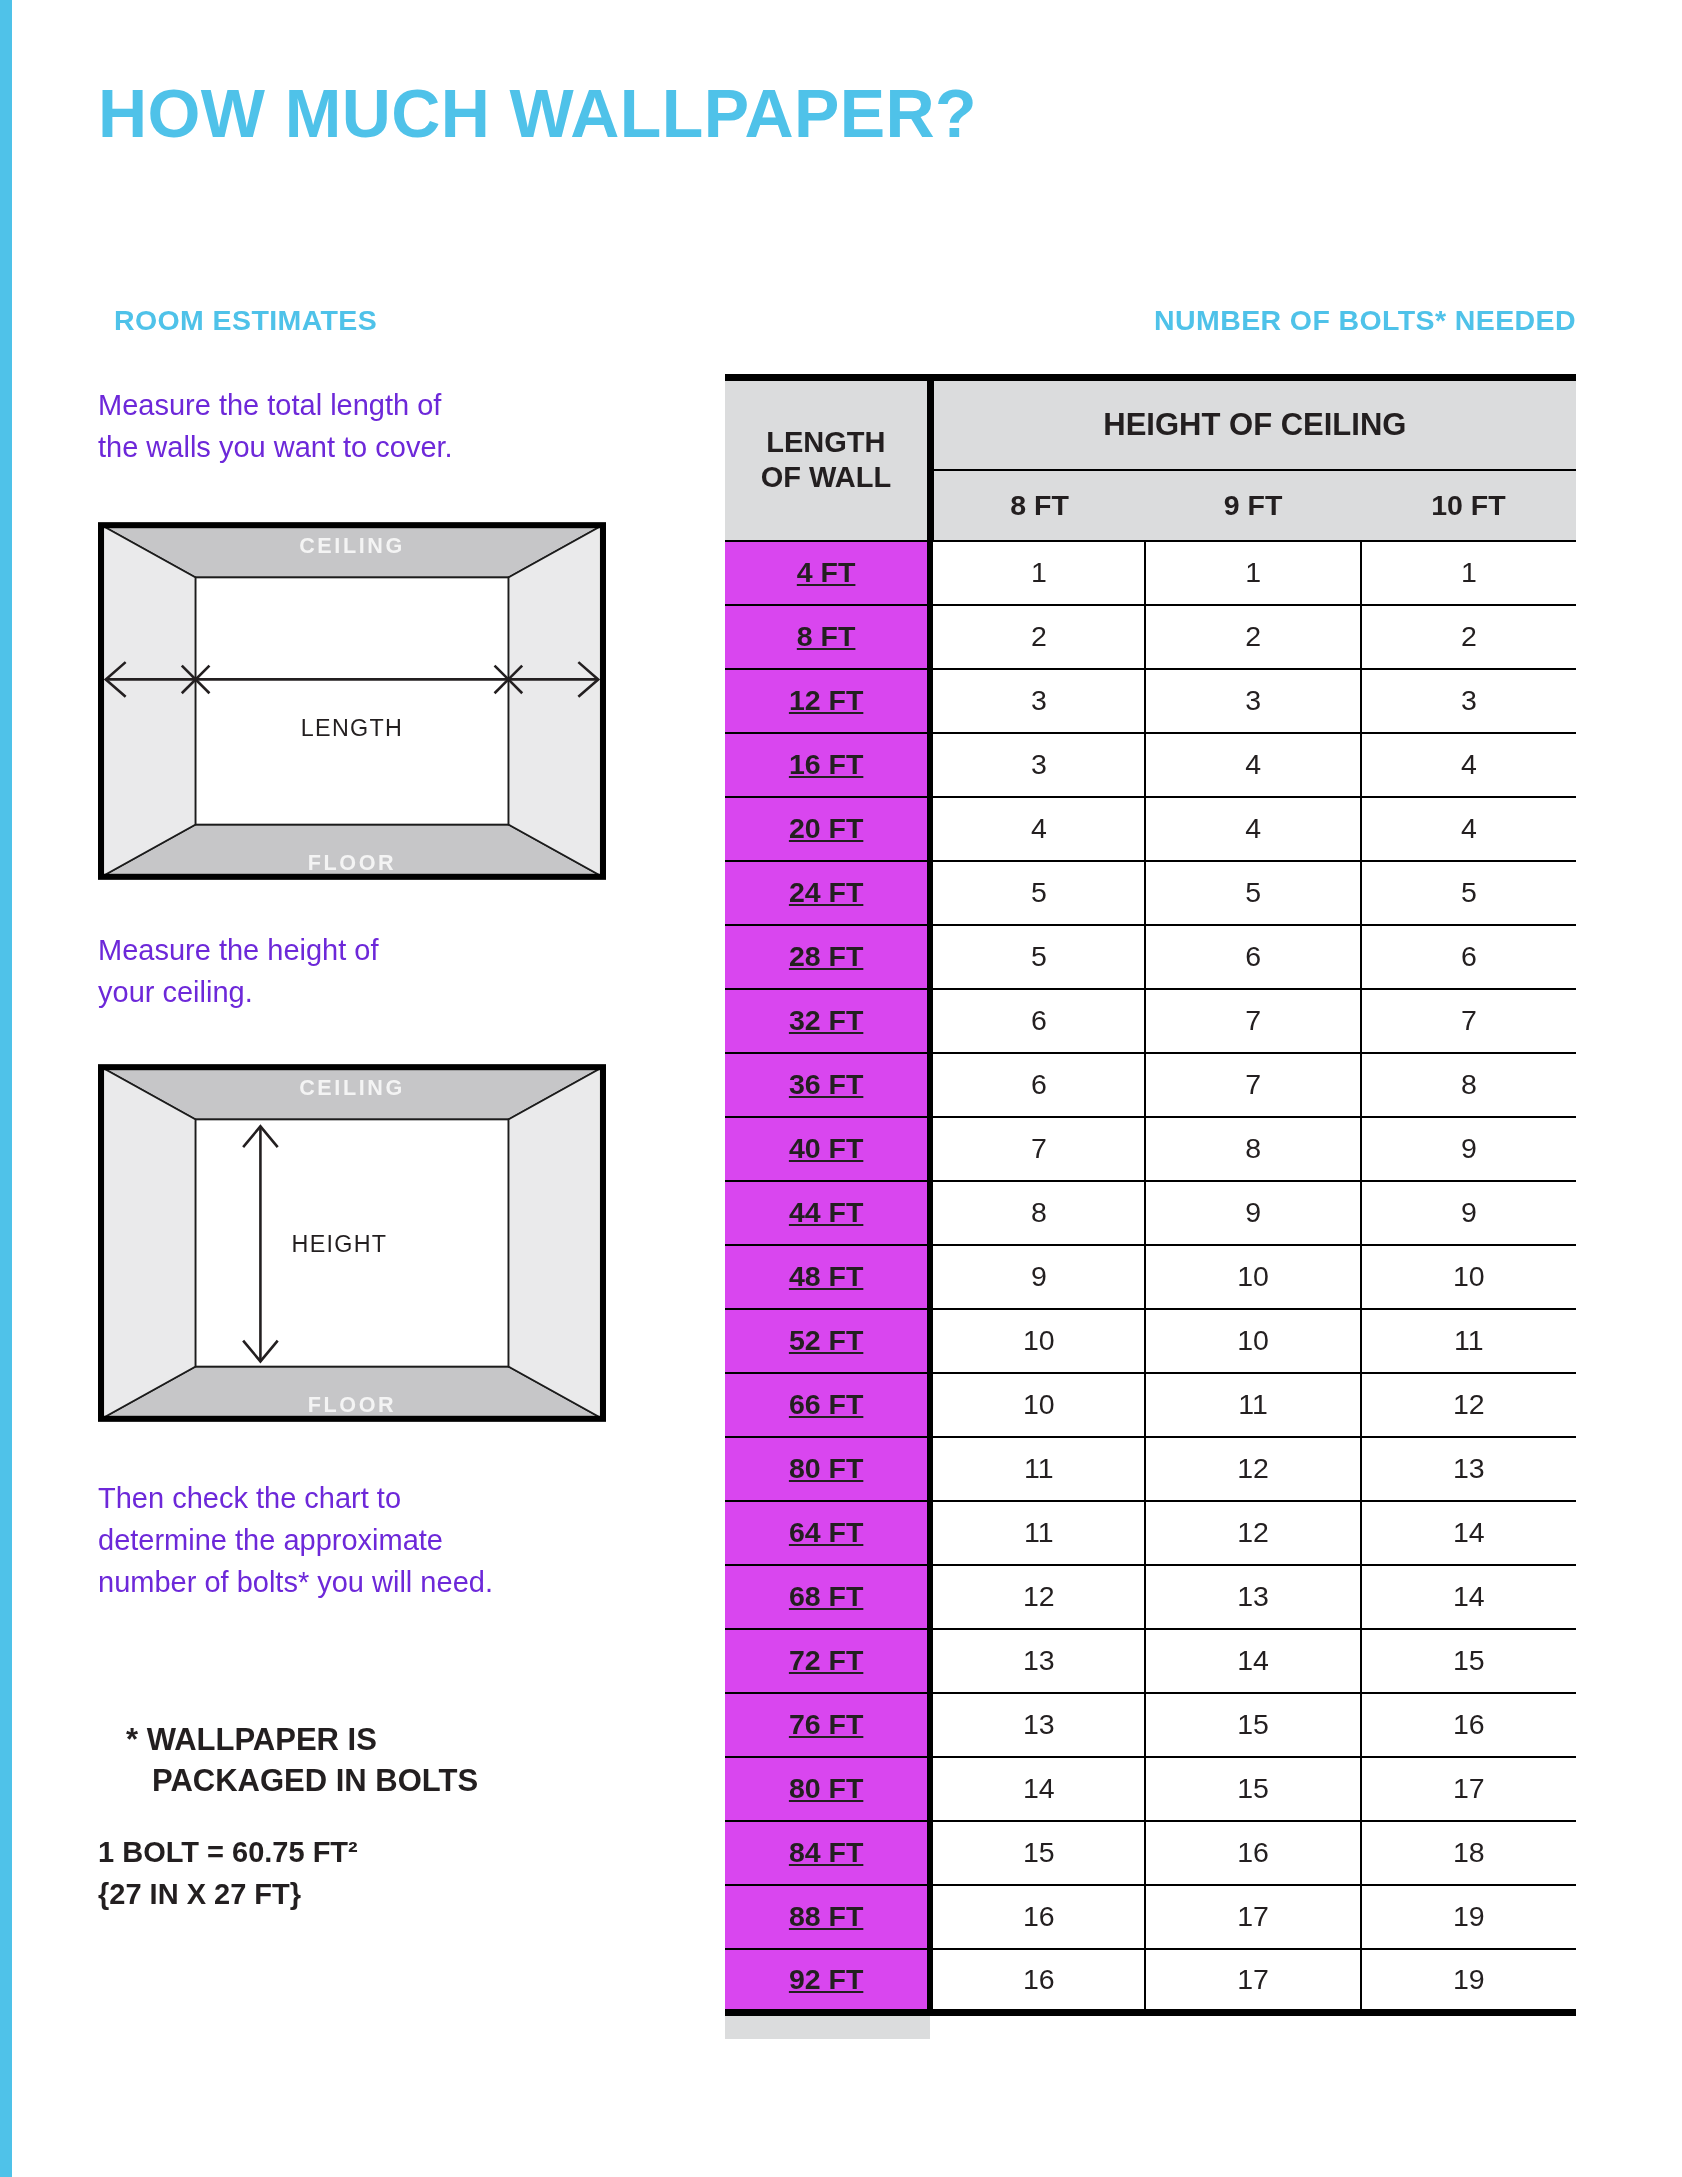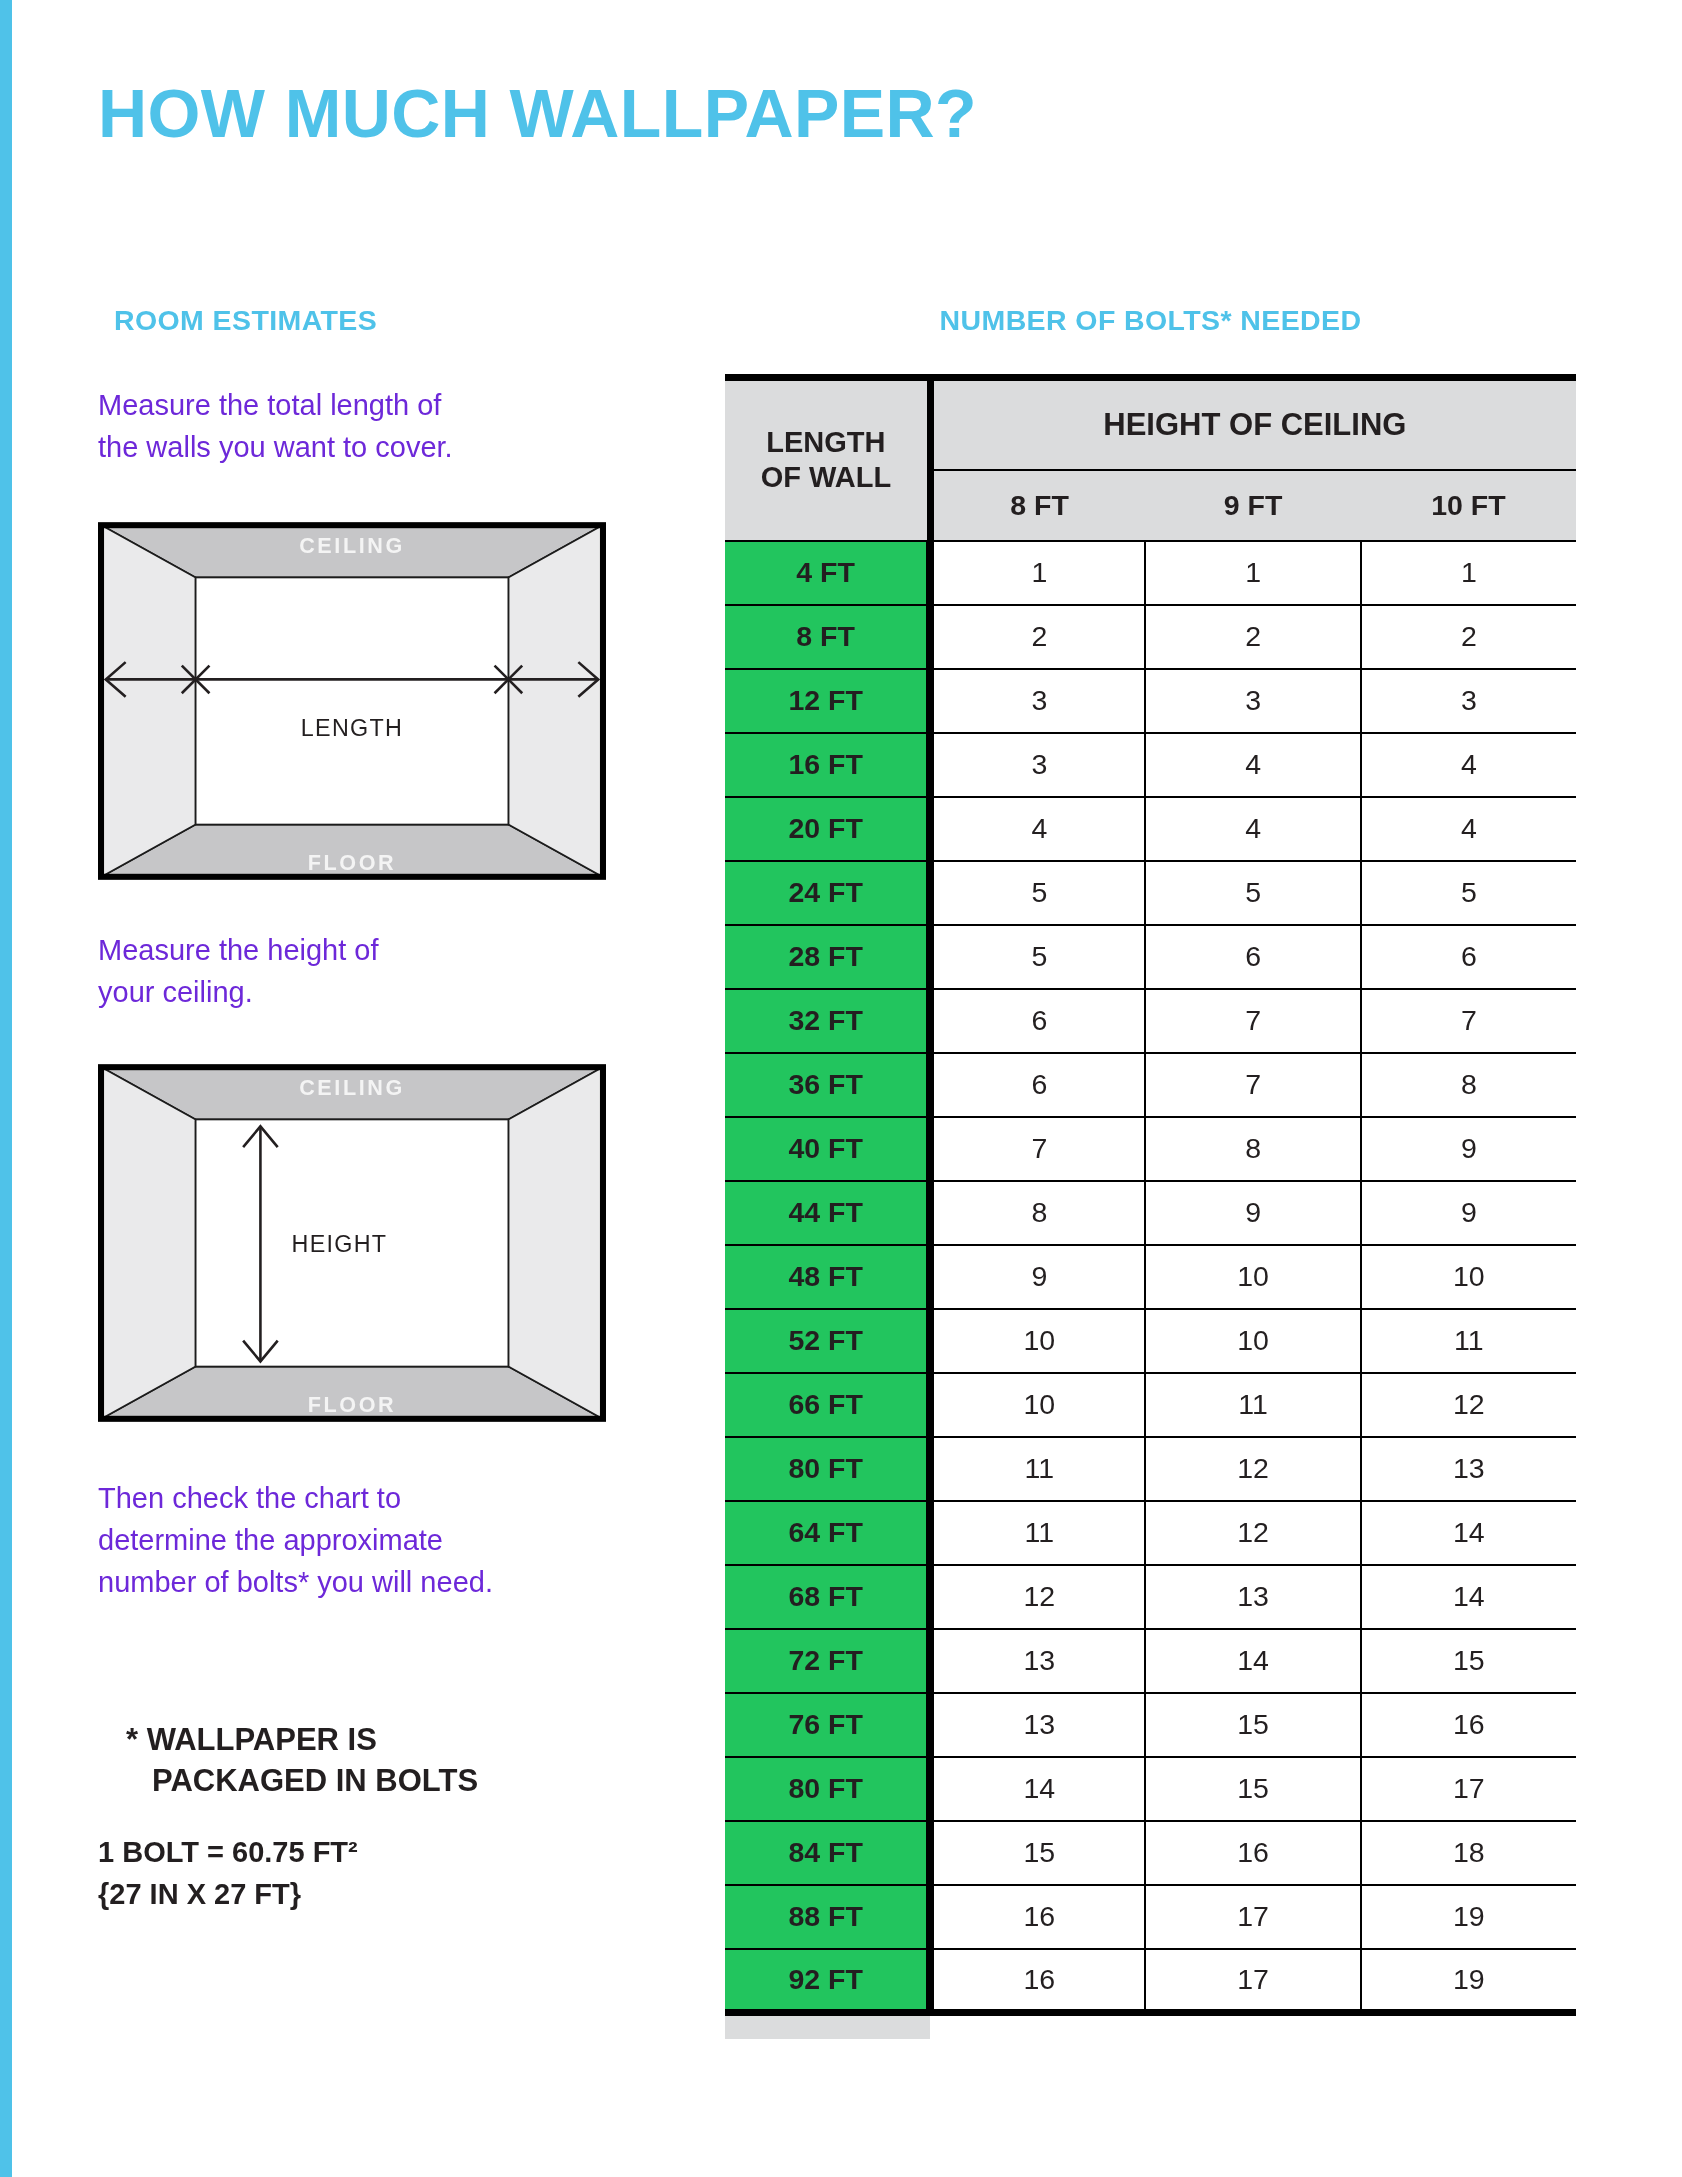--- a/index.html
+++ b/index.html
@@ -6,21 +6,21 @@
   html,body { background:#ffffff; }
   body { font-family:"Liberation Sans","DejaVu Sans",sans-serif; color:#231F20; }
   .page { position:relative; width:1683px; height:2177px; background:#ffffff; overflow:hidden; }
 
   .accent-stripe { position:absolute; left:0; top:0; width:12px; height:2177px; background:#4FC2E9; }
 
   .page-title { position:absolute; left:98px; top:74px; font-size:68px; font-weight:bold; color:#4FC2E9; letter-spacing:0.4px; }
 
   .section-heading { font-size:28.5px; font-weight:bold; color:#4FC2E9; letter-spacing:0.4px; }
   .room-heading { position:absolute; left:114px; top:304px; }
-  .bolts-heading { position:absolute; left:725px; top:304px; width:851px; text-align:center; }
+  .bolts-heading { position:absolute; left:725px; top:304px; width:851px; text-align:right; }
 
   .body-text { font-size:29px; line-height:42px; color:#6d28d9; white-space:pre-line; }
   .step1 { position:absolute; left:98px; top:384px; }
   .step2 { position:absolute; left:98px; top:929px; }
   .step3 { position:absolute; left:98px; top:1477px; }
 
   .diagram { position:absolute; left:98px; width:444px; height:358px; }
   .diagram1 { top:522px; }
   .diagram2 { top:1064px; }
 
@@ -29,21 +29,21 @@
 
   .bolt-info { position:absolute; left:98px; top:1831px; font-size:29px; font-weight:bold; line-height:42px; }
 
   .table-wrap { position:absolute; left:725px; top:374px; width:851px; }
   .bolt-table { width:851px; border-collapse:collapse; table-layout:fixed;
                 border-top:7.8px solid #000; border-bottom:7.8px solid #000; }
   .bolt-table th, .bolt-table td { font-size:28.5px; color:#231F20; text-align:center; vertical-align:middle; }
   th.row-header { background:#DBDCDD; border-right:7px solid #000; font-weight:bold; white-space:pre-line; line-height:35px; font-size:29px; }
   th.main-header { background:#DBDCDD; border-bottom:2.6px solid #000; height:92px; font-size:31px; font-weight:bold; }
   th.sub-header  { background:#DBDCDD; height:71px; font-weight:bold; border-bottom:2.6px solid #000; }
-  td.cell-label  { background:#22c55e; border-right:8px solid #000000; font-weight:bold; height:64px; border-top:2.6px solid #000; }
+  td.cell-label  { background:#d946ef; border-right:6px solid #000000; font-weight:bold; height:64px; border-top:2.6px solid #000;text-decoration:underline; }
   td.cell-val    { height:64px; border-top:2.6px solid #000; background:#ffffff; }
   td.cell-val + td.cell-val { border-left:2.6px solid #000; }
   .table-tail { width:205px; height:22.5px; background:#DBDCDD; }
 
   .diagram svg text { font-family:"Liberation Sans","DejaVu Sans",sans-serif; }
   .diag-surface-label { fill:#F4F4F4; font-weight:bold; font-size:25px; letter-spacing:3px; }
   .diag-measure-label { fill:#231F20; font-size:27px; letter-spacing:1.5px; }
 </style>
 </head>
 <body>

